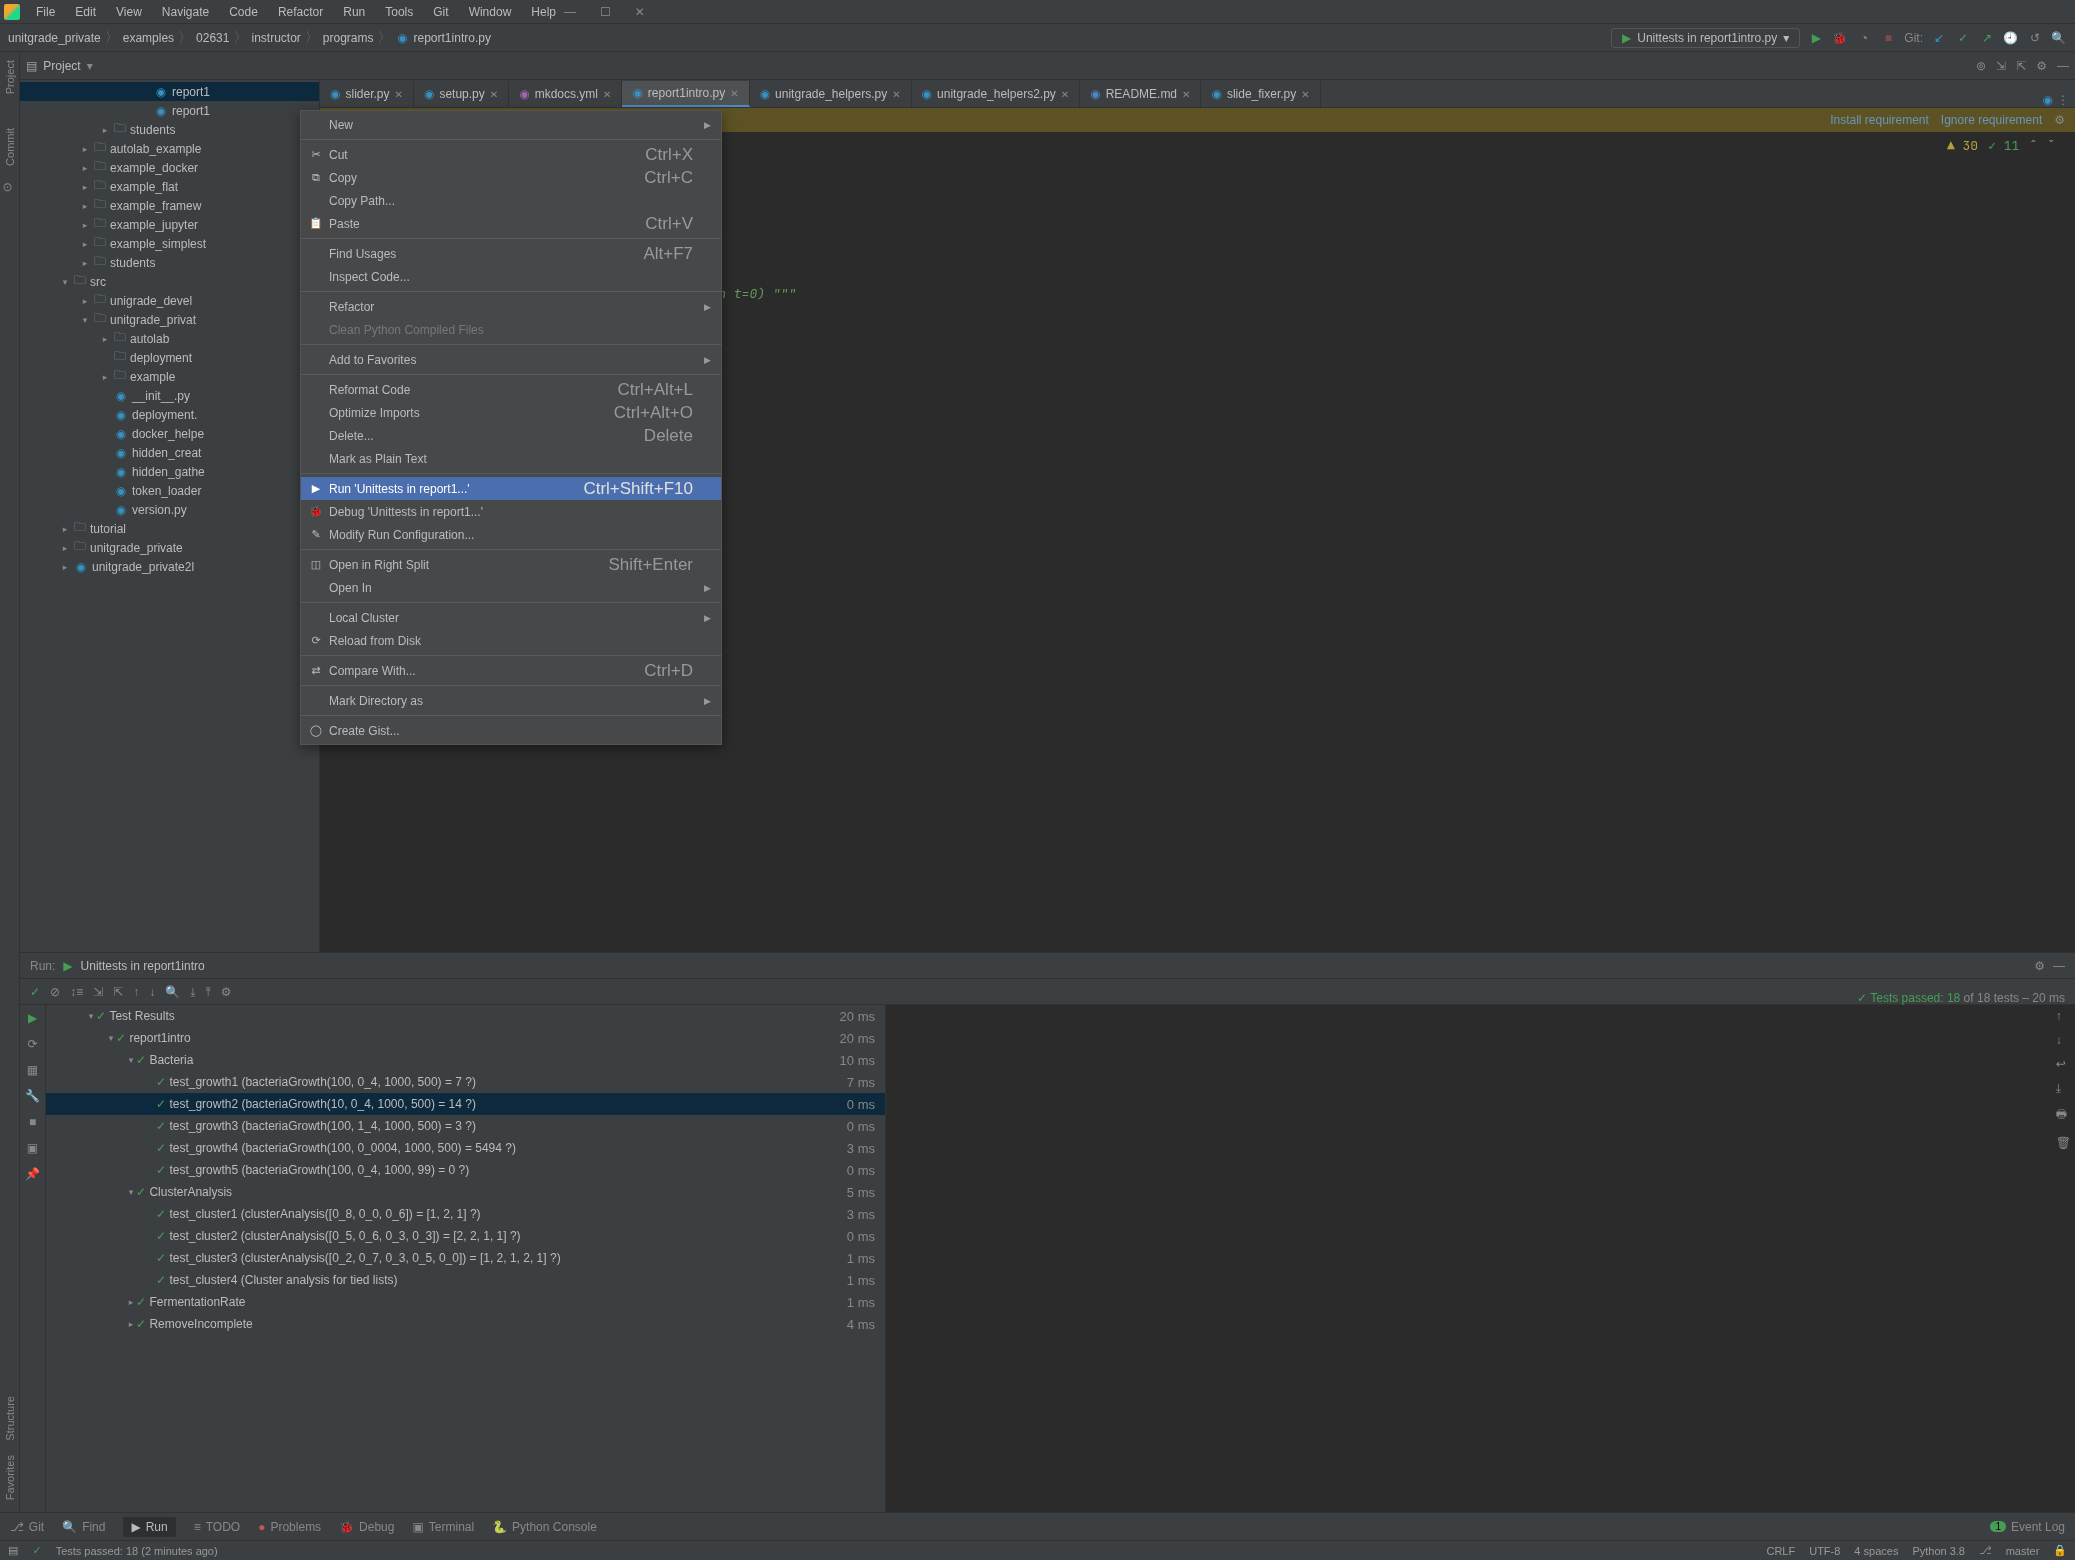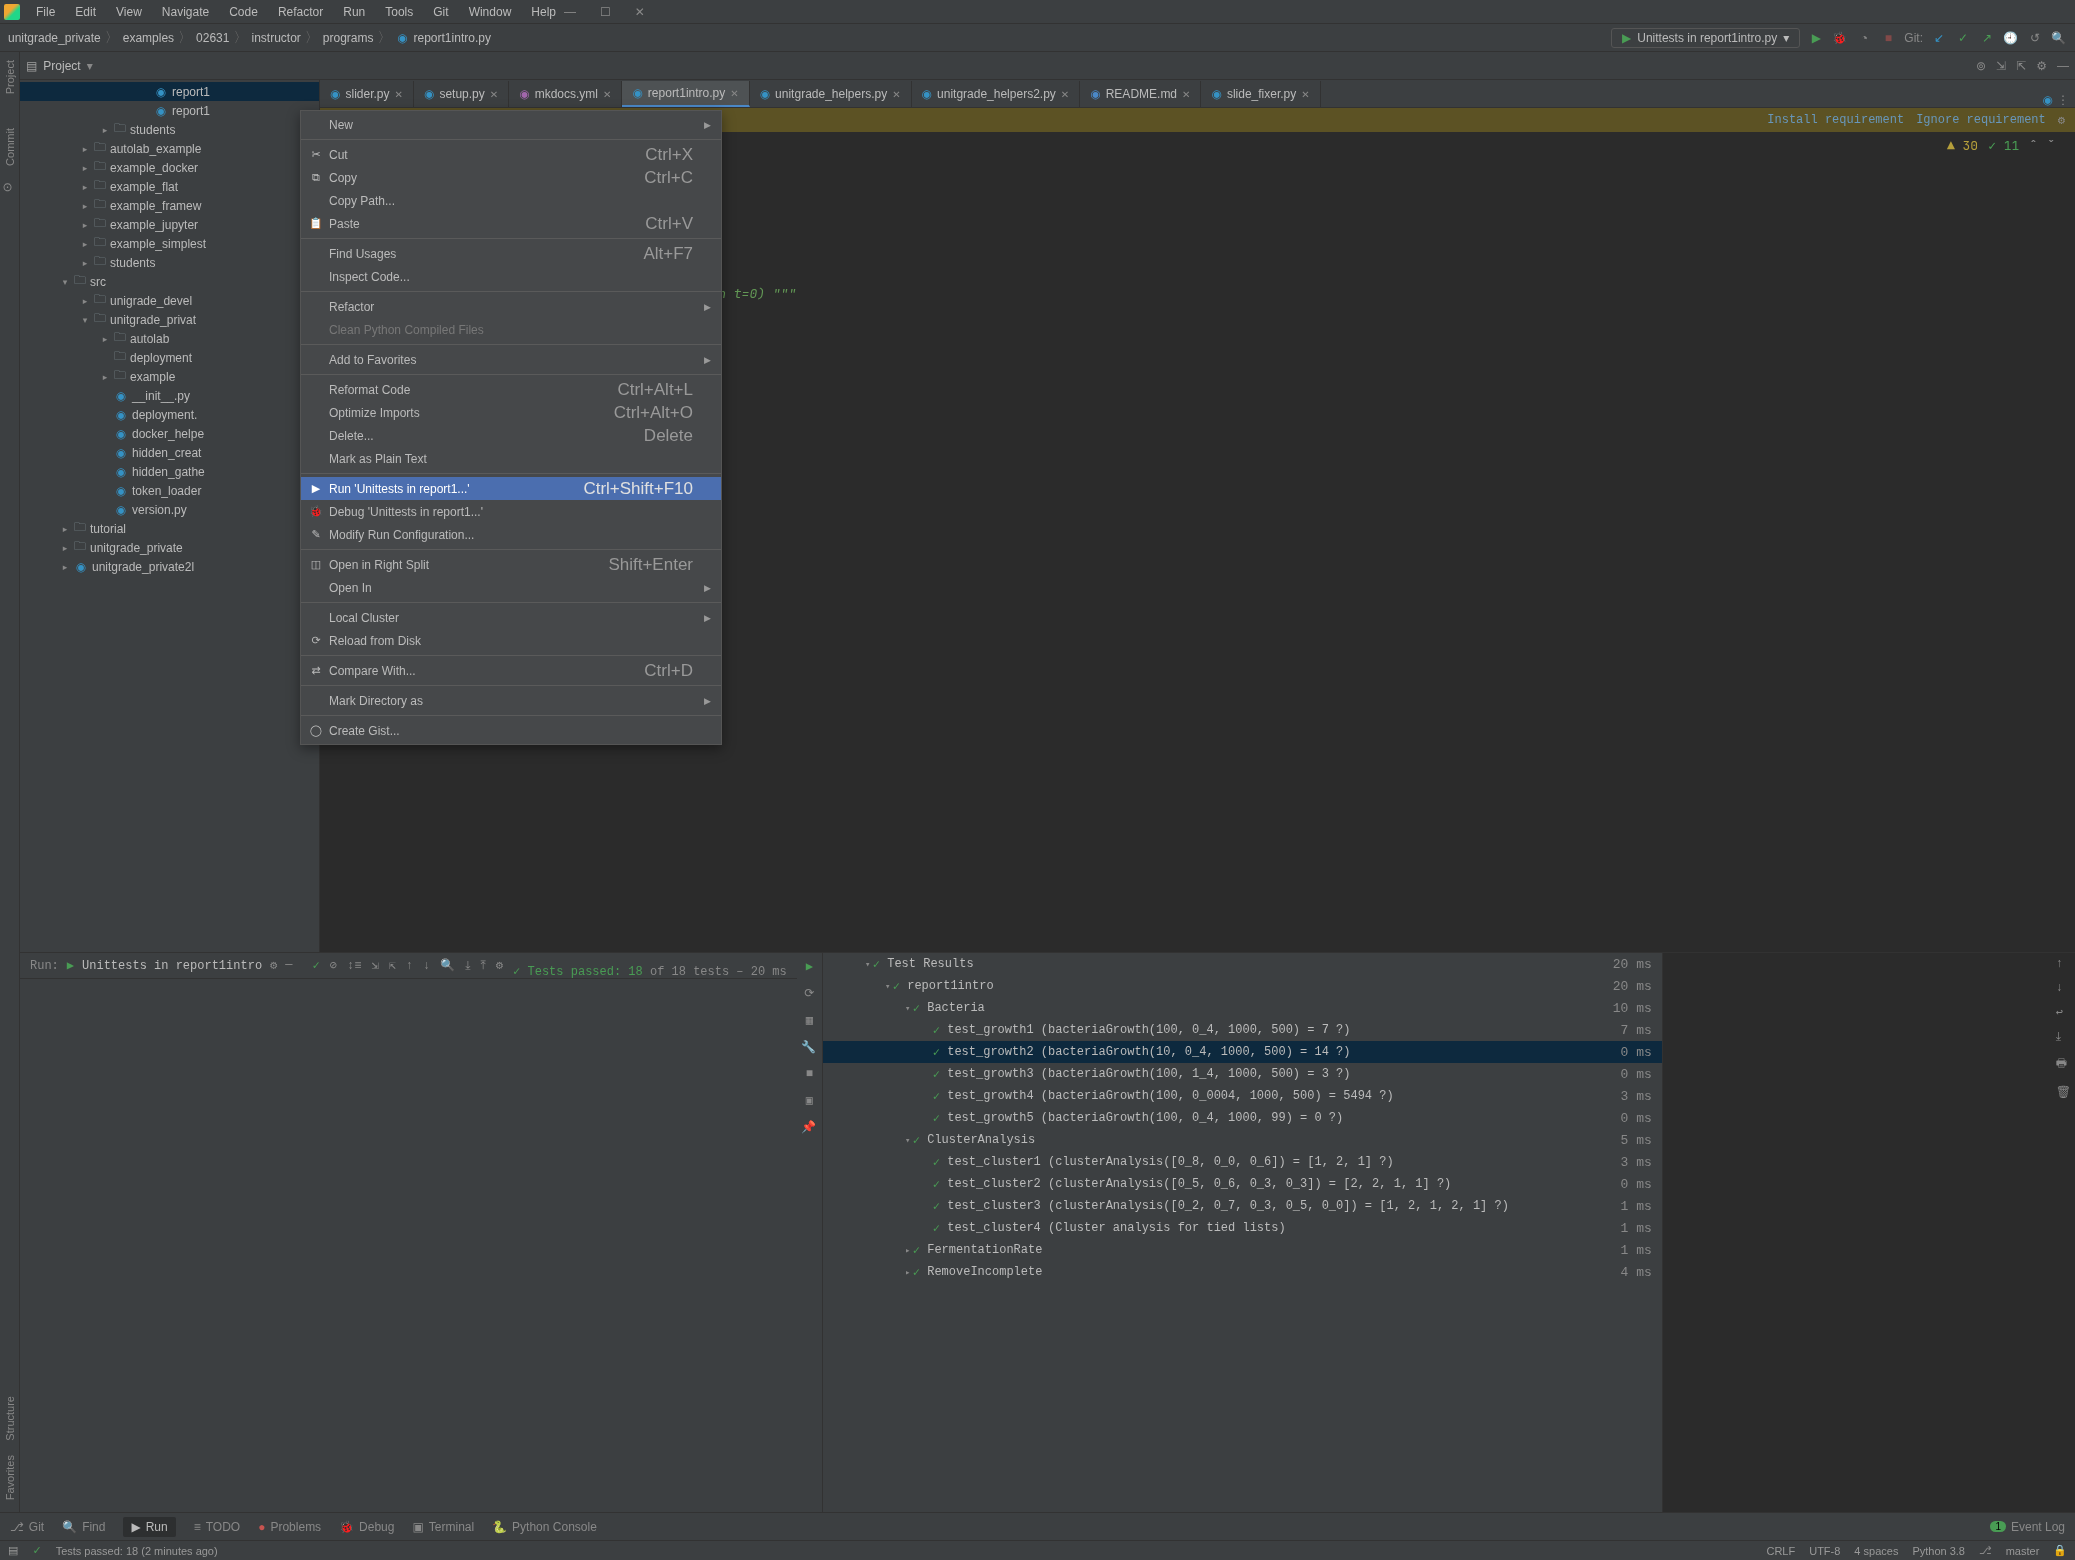--- a/index.html
+++ b/index.html
@@ -90,21 +90,21 @@
   padding: 4px 10px; display: flex; align-items: center; gap: 5px;
   border-right: 1px solid #323232; color: #bbb; height: 26px;
   background: #3c3f41; white-space: nowrap;
 }
 .tab.active { background: #4e5254; border-bottom: 2px solid #4a88c7; }
 .tab .close { color: #888; font-size: 10px; }
 .tab-arrows { margin-left: auto; padding: 0 6px; color: #888; display: flex; gap: 4px; }
 
 .warning-bar {
   height: 24px; background: #5c5224; color: #d6d6a2; display: flex;
-  align-items: center; padding: 0 10px; gap: 12px; font-family: Liberation Mono, monospace;
+  align-items: center; padding: 0 10px; gap: 12px;
 }
 .warning-bar .spacer { flex: 1; }
 .warn-link { color: #6897bb; cursor: pointer; }
 
 .code-area { flex: 1; position: relative; background: #2b2b2b; overflow: hidden; font-family: "JetBrains Mono", Consolas, monospace; font-size: 13px; line-height: 19px; }
 .code-line { padding-left: 16px; white-space: pre; }
 .self { color: #94558d; }
 .fn { color: #ffc66d; }
 .num { color: #6897bb; }
 .com { color: #808080; font-style: italic; }
@@ -130,21 +130,21 @@
 }
 .ctx-item.disabled { color: #777; }
 .ctx-item.highlighted { background: #4b6eaf; color: #fff; }
 .ctx-item .shortcut { position: absolute; right: 28px; color: #999; font-size: 17px; }
 .ctx-item.highlighted .shortcut { color: #e0e0e0; }
 .ctx-item .submenu-arrow { position: absolute; right: 10px; color: #999; font-size: 9px; }
 .ctx-sep { height: 1px; background: #5a5a5a; margin: 3px 0; }
 .ctx-icon { position: absolute; left: 8px; width: 14px; text-align: center; font-size: 11px; }
 
 
-.run-panel { height: 560px; background: #3c3f41; border-top: 1px solid #323232; display: flex; flex-direction: row; font-family: Liberation Mono, monospace; }
+.run-panel { height: 560px; background: #3c3f41; border-top: 1px solid #323232; display: flex; flex-direction: column; }
 .run-header { height: 26px; display: flex; align-items: center; padding: 0 10px; gap: 8px; border-bottom: 1px solid #323232; }
 .run-label { color: #888; }
 .run-toolbar { height: 26px; display: flex; align-items: center; padding: 0 10px; gap: 10px; border-bottom: 1px solid #323232; }
 .run-body { flex: 1; display: flex; }
 .run-gutter { width: 26px; background: #3c3f41; border-right: 1px solid #323232; display: flex; flex-direction: column; align-items: center; padding-top: 6px; gap: 12px; color: #888; }
 .test-tree { width: 840px; background: #3c3f41; border-right: 1px solid #323232; overflow-y: auto; }
 .test-row { display: flex; align-items: center; height: 22px; padding-right: 10px; color: #bbb; }
 .test-row.sel { background: #0d293e; }
 .test-row .tname { flex: 1; overflow: hidden; text-overflow: ellipsis; white-space: nowrap; }
 .test-row .tdur { color: #888; font-size: 13px; }

